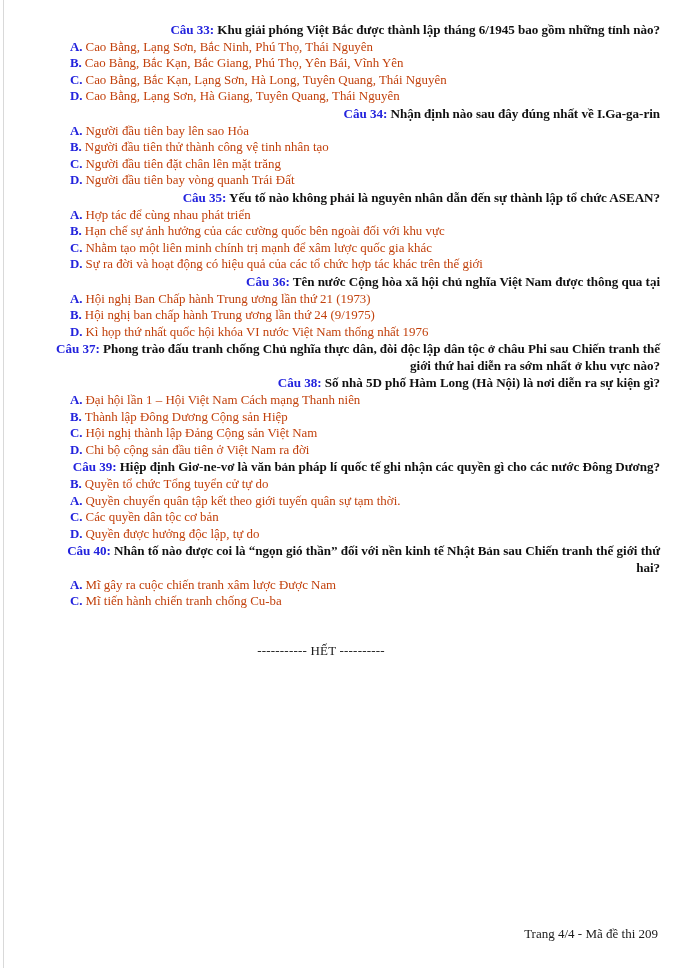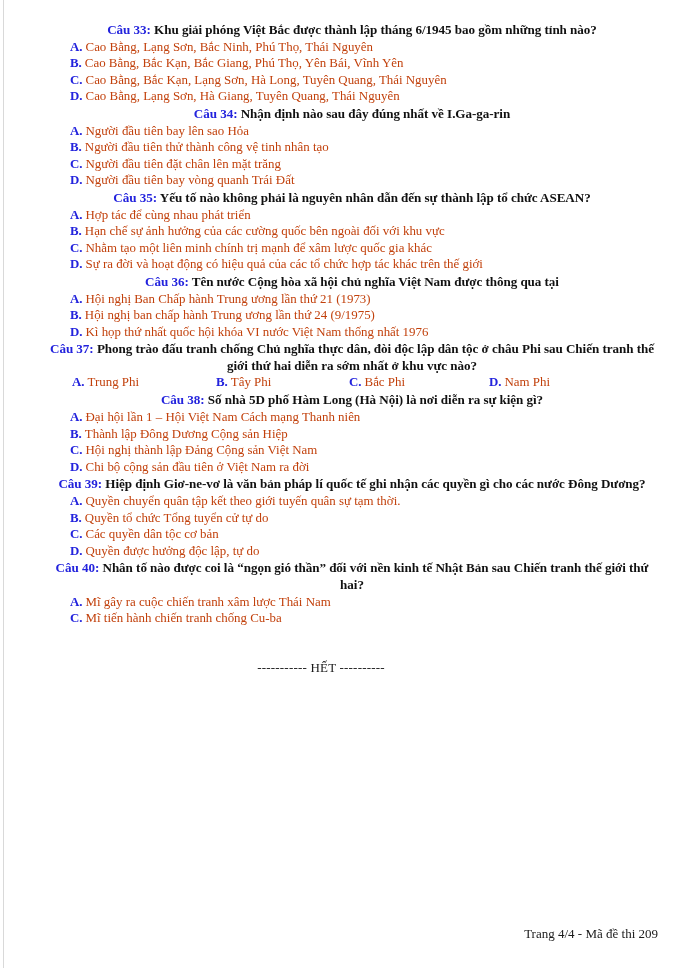--- a/index.html
+++ b/index.html
@@ -40,21 +40,21 @@
   }
 
   .question-block {
     margin: 0 0 1px 0;
   }
 
   .q-head {
     font-weight: bold;
     font-size: 13.1px;
     line-height: 16.6px;
-    text-align: center;
+    text-align: right;
     margin: 0;
     color: #111111;
     letter-spacing: -0.05px;
   }
   .q-label {
     color: #2323dd;
     font-weight: bold;
     white-space: nowrap;
   }
   .q-text {
@@ -155,49 +155,43 @@
       <div class="question-block">
         <p class="q-head"><span class="q-label">Câu 36:</span> <span class="q-text">Tên nước Cộng hòa xã hội chủ nghĩa Việt Nam được thông qua tại</span></p>
         <ul class="options">
           <li class="option"><span class="opt-letter">A.</span><span class="opt-text">Hội nghị Ban Chấp hành Trung ương lần thứ 21 (1973)</span></li>
           <li class="option"><span class="opt-letter">B.</span><span class="opt-text">Hội nghị ban chấp hành Trung ương lần thứ 24 (9/1975)</span></li>
           <li class="option"><span class="opt-letter">D.</span><span class="opt-text">Kì họp thứ nhất quốc hội khóa VI nước Việt Nam thống nhất 1976</span></li>
         </ul>
       </div>
       <div class="question-block">
         <p class="q-head"><span class="q-label">Câu 37:</span> <span class="q-text">Phong trào đấu tranh chống Chủ nghĩa thực dân, đòi độc lập dân tộc ở châu Phi sau Chiến tranh thế giới thứ hai diễn ra sớm nhất ở khu vực nào?</span></p>
-        <ul class="options inline">
-          <li class="option"><span class="opt-letter">A.</span><span class="opt-text">Trung Phi</span></li>
-          <li class="option"><span class="opt-letter">B.</span><span class="opt-text">Tây Phi</span></li>
-          <li class="option"><span class="opt-letter">C.</span><span class="opt-text">Bắc Phi</span></li>
-          <li class="option"><span class="opt-letter">D.</span><span class="opt-text">Nam Phi</span></li>
-        </ul>
       </div>
       <div class="question-block">
         <p class="q-head"><span class="q-label">Câu 38:</span> <span class="q-text">Số nhà 5D phố Hàm Long (Hà Nội) là nơi diễn ra sự kiện gì?</span></p>
         <ul class="options">
           <li class="option"><span class="opt-letter">A.</span><span class="opt-text">Đại hội lần 1 – Hội Việt Nam Cách mạng Thanh niên</span></li>
           <li class="option"><span class="opt-letter">B.</span><span class="opt-text">Thành lập Đông Dương Cộng sản Hiệp</span></li>
           <li class="option"><span class="opt-letter">C.</span><span class="opt-text">Hội nghị thành lập Đảng Cộng sản Việt Nam</span></li>
           <li class="option"><span class="opt-letter">D.</span><span class="opt-text">Chi bộ cộng sản đầu tiên ở Việt Nam ra đời</span></li>
         </ul>
       </div>
       <div class="question-block">
         <p class="q-head"><span class="q-label">Câu 39:</span> <span class="q-text">Hiệp định Giơ-ne-vơ là văn bản pháp lí quốc tế ghi nhận các quyền gì cho các nước Đông Dương?</span></p>
         <ul class="options">
+          <li class="option"><span class="opt-letter">B.</span><span class="opt-text">Quyền tổ chức Tổng tuyển cử tự do</span></li>
           <li class="option"><span class="opt-letter">A.</span><span class="opt-text">Quyền chuyển quân tập kết theo giới tuyến quân sự tạm thời.</span></li>
-          <li class="option"><span class="opt-letter">B.</span><span class="opt-text">Quyền tổ chức Tổng tuyển cử tự do</span></li>
           <li class="option"><span class="opt-letter">C.</span><span class="opt-text">Các quyền dân tộc cơ bản</span></li>
           <li class="option"><span class="opt-letter">D.</span><span class="opt-text">Quyền được hưởng độc lập, tự do</span></li>
         </ul>
       </div>
       <div class="question-block">
         <p class="q-head"><span class="q-label">Câu 40:</span> <span class="q-text">Nhân tố nào được coi là “ngọn gió thần” đối với nền kinh tế Nhật Bản sau Chiến tranh thế giới thứ hai?</span></p>
         <ul class="options">
-          <li class="option"><span class="opt-letter">A.</span><span class="opt-text">Mĩ gây ra cuộc chiến tranh xâm lược Thái Nam</span></li>
+          <li class="option"><span class="opt-letter">A.</span><span class="opt-text">Mĩ gây ra cuộc chiến tranh xâm lược Được Nam</span></li>
           <li class="option"><span class="opt-letter">C.</span><span class="opt-text">Mĩ tiến hành chiến tranh chống Cu-ba</span></li>
         </ul>
       </div>
     </div>
 
   <div class="end-mark">----------- HẾT ----------</div>
 </div>
 
 <div class="footer">Trang 4/4 - Mã đề thi 209</div>
 

